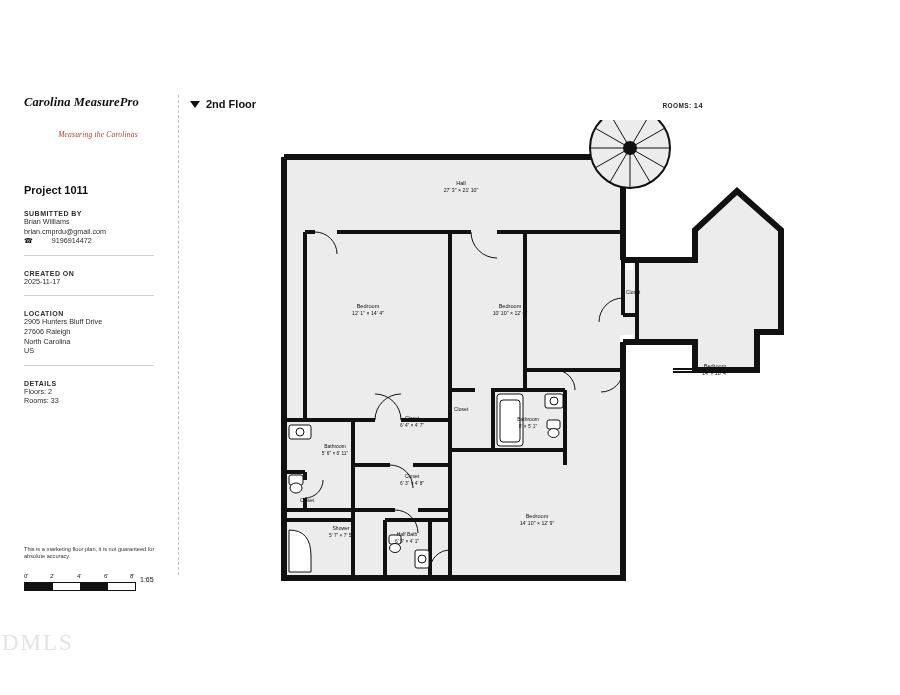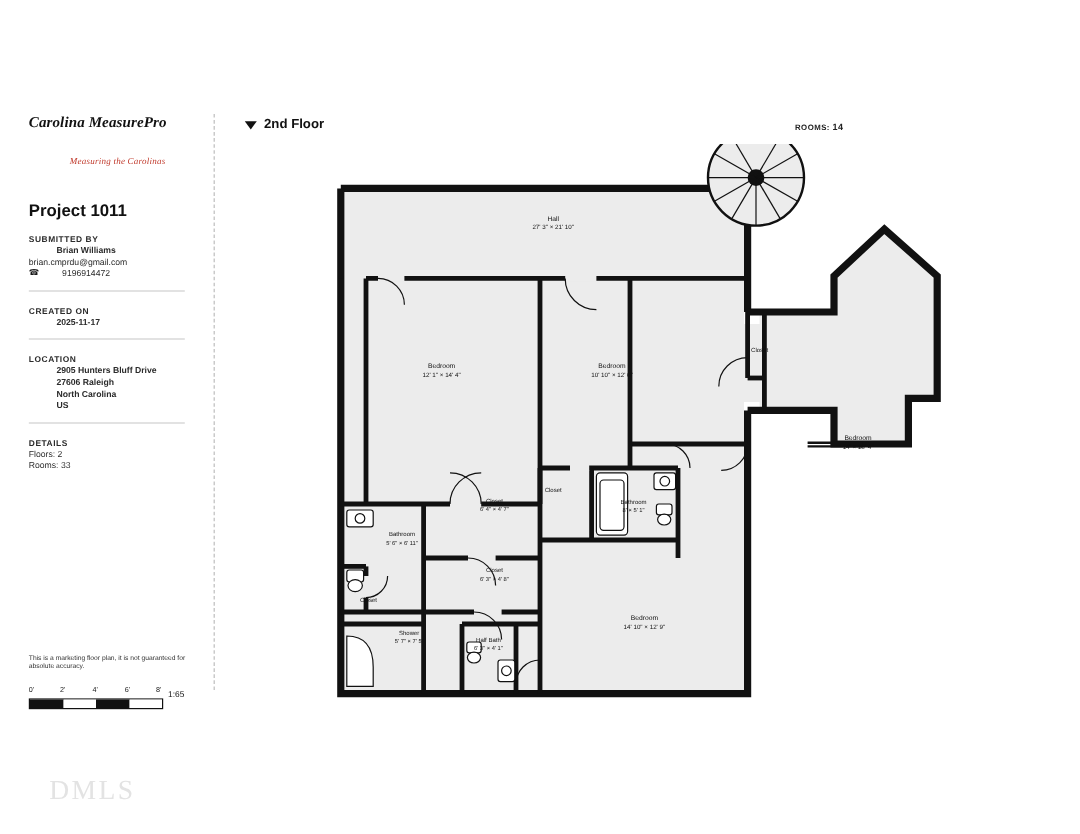--- a/index.html
+++ b/index.html
@@ -26,39 +26,39 @@
   .brand-sub{
     margin-top:20px;
     text-align:center;
     font-family:"Liberation Serif", serif;
     font-style:italic;
     font-size:7.5px;
     color:#c0392b;
     letter-spacing:.2px;
   }
   .project-title{
-    margin-top:28px;
-    font-size:14px;
+    margin-top:45px;
+    font-size:11px;
     font-weight:bold;
     color:#111;
   }
   .sec{margin-top:14px;}
   .sec-title{
     font-size:7px;
     font-weight:bold;
     letter-spacing:.45px;
     color:#2b2b2b;
     text-transform:uppercase;
   }
   .sec-line{
     font-size:7.2px;
     line-height:9.6px;
     color:#2b2b2b;
   }
-  .sec-line.bold{font-weight:bold;margin-left:23px;}
+  .sec-line.bold{font-weight:normal;}
   .rule{
     border-bottom:1px solid #cfcfcf;
     margin:9px 0 0 0;
     width:130px;
   }
   .phone-row{display:flex;align-items:center;gap:19px;}
   .phone-ico{font-size:7px;line-height:9px;}
 
   .disclaimer{
     position:absolute;left:24px;top:546px;width:150px;
@@ -81,41 +81,41 @@
     position:absolute;left:116px;top:3px;font-size:7px;color:#111;
   }
 
   .vdivider{
     position:absolute;left:178px;top:95px;height:480px;
     border-left:1px dashed #bdbdbd;
   }
 
   
   .floor-header{
-    position:absolute;left:204px;top:98px;
+    position:absolute;left:190px;top:98px;
     display:flex;align-items:center;gap:6px;justify-content:center;
   }
   .caret{
     width:0;height:0;
     border-left:5px solid transparent;
     border-right:5px solid transparent;
     border-top:7px solid #111;
   }
   .floor-label{font-size:11px;font-weight:bold;color:#111;}
   .rooms-badge{
     position:absolute;right:22px;top:101px;
     font-size:6.5px;font-weight:bold;letter-spacing:.4px;color:#222;
   }
   .rooms-badge b{font-size:7.5px;}
 
   
   .watermark{
-    position:absolute;left:2px;top:646px;
+    position:absolute;left:2px;top:630px;
     font-family:"Liberation Serif", serif;
-    font-size:23px;letter-spacing:2px;color:#e3e3e3;margin-left:39px;
+    font-size:23px;letter-spacing:2px;color:#e3e3e3;
   }
 
   
   .plan{position:absolute;left:275px;top:120px;width:610px;height:470px;}
   .plan svg{display:block;}
 
   .rm-label{
     position:absolute;
     text-align:center;
     font-size:5.6px;

